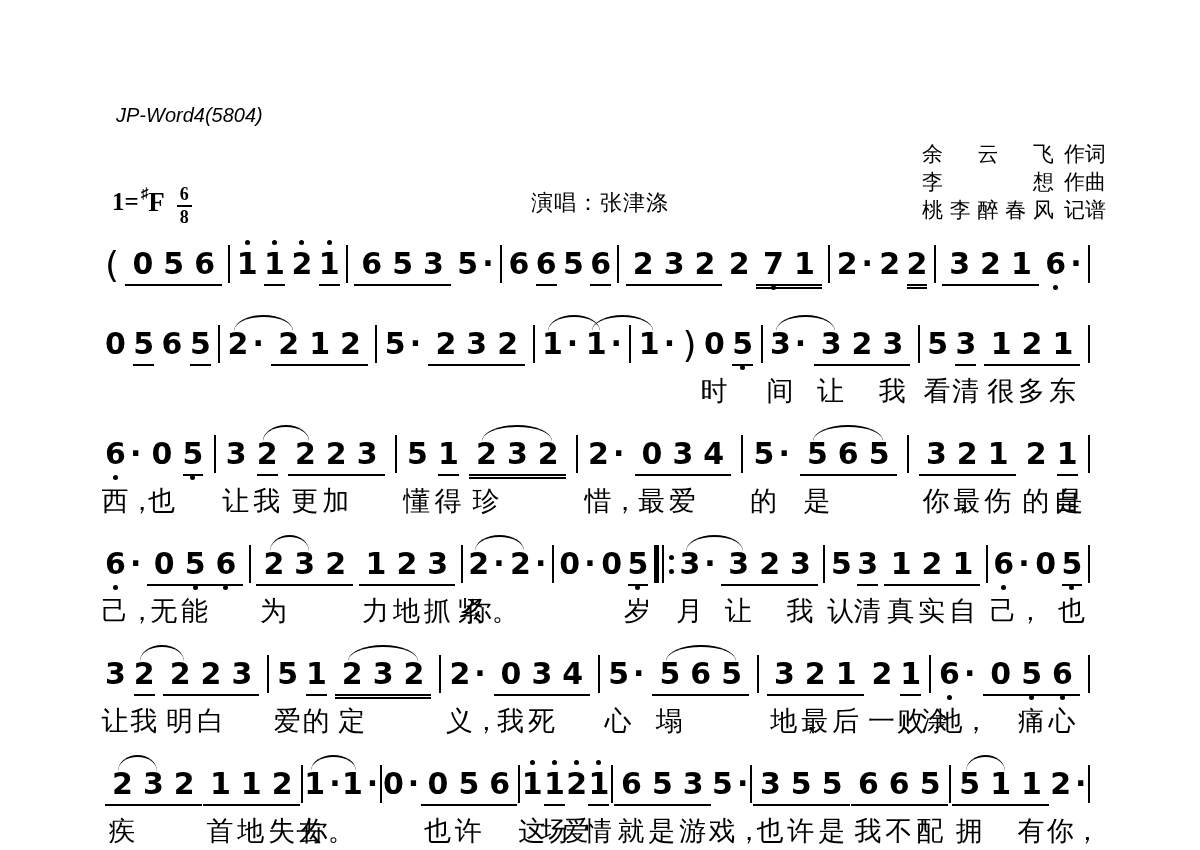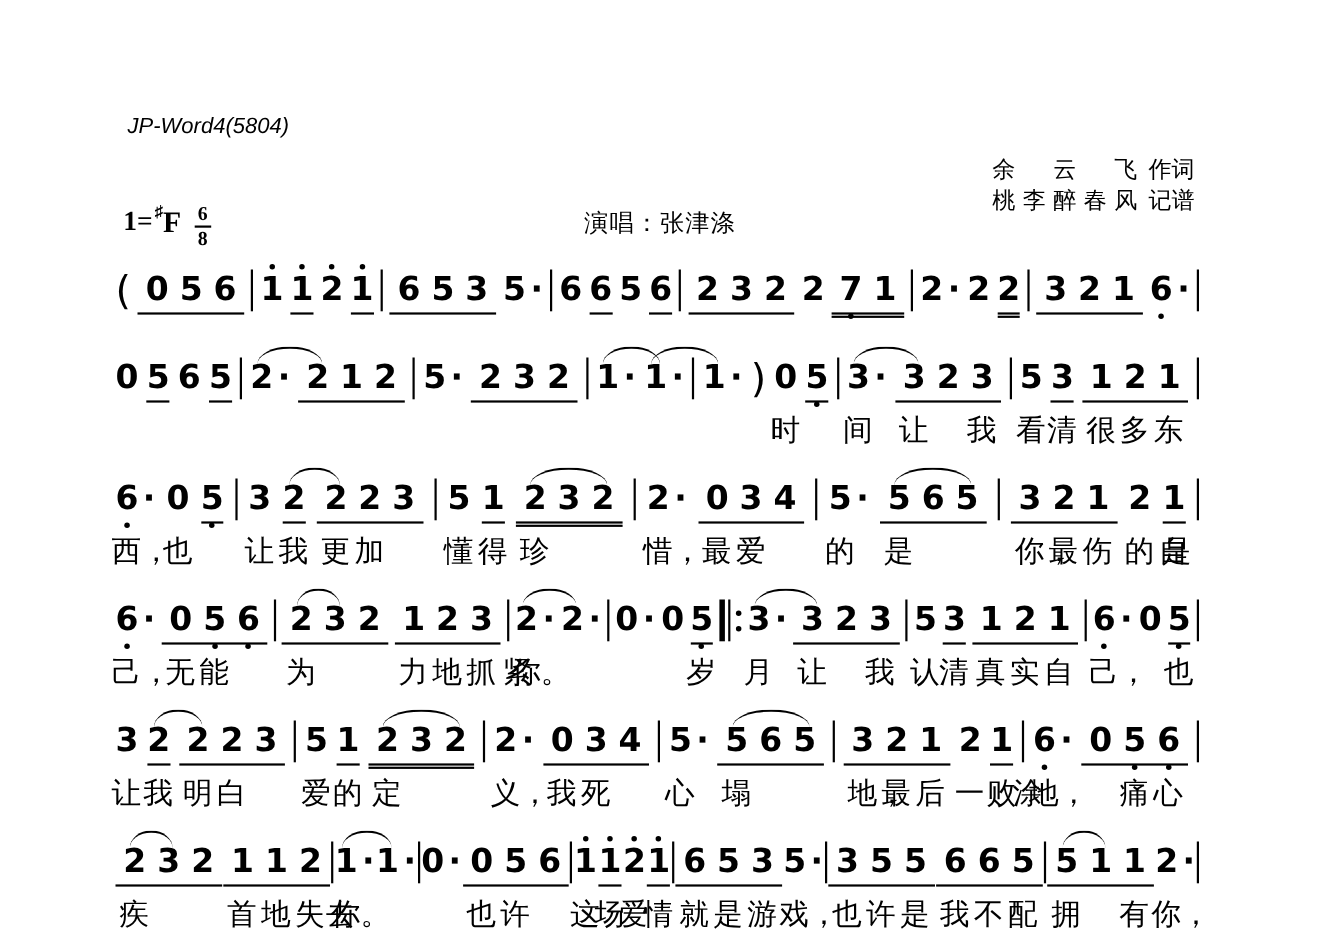--- a/index.html
+++ b/index.html
@@ -11,21 +11,21 @@
          font-size:46px;font-weight:bold;letter-spacing:2px;}
   .singer{position:absolute;left:0;right:0;top:188px;text-align:center;font-size:22px;letter-spacing:1px;}
   .keysig{position:absolute;left:112px;top:184px;display:flex;align-items:flex-start;font-weight:bold;}
   .key-prefix{font-size:25px;line-height:36px;}
   .acc{font-size:15px;line-height:15px;position:relative;top:2px;margin-left:2px;}
   .tonic{font-size:27px;line-height:36px;}
   .meter{display:inline-flex;flex-direction:column;align-items:center;margin-left:12px;
          font-size:18px;line-height:1.05;position:relative;top:1px;}
   .m-top{border-bottom:2px solid #000;padding:0 3px 1px;}
   .m-bot{padding-top:1px;}
-  .credits{position:absolute;right:114px;top:140px;font-size:21px;line-height:28px;}
+  .credits{position:absolute;right:94px;top:140px;font-size:21px;line-height:28px;}
   .credit-row{display:flex;justify-content:flex-end;}
   .c-name{display:inline-block;width:132px;text-align:justify;text-align-last:justify;}
   .c-role{display:inline-block;margin-left:10px;}
   #score{position:absolute;left:105px;top:247px;width:985px;}
   .system{position:relative;height:110px;}
   .system.nolyr{height:80px;}
   .notes-row{display:flex;justify-content:space-between;align-items:flex-start;position:relative;
              font-family:"DejaVu Sans","Liberation Sans",sans-serif;font-weight:bold;
              font-size:30px;line-height:34px;}
   .note{display:inline-flex;position:relative;}
@@ -68,20 +68,24 @@
       <span class="m-bot">8</span>
     </span>
   </div>
   <div class="singer">演唱：张津涤</div>
   <div class="credits">
     <div class="credit-row">
       <span class="c-name">余云飞</span>
       <span class="c-role">作词</span>
     </div>
     <div class="credit-row">
+      <span class="c-name">李想</span>
+      <span class="c-role">作曲</span>
+    </div>
+    <div class="credit-row">
       <span class="c-name">桃李醉春风</span>
       <span class="c-role">记谱</span>
     </div>
   </div>
   <div id="score">
       <div class="system nolyr">
         <div class="notes-row">
           <span class="paren">(</span>
           <span class="grp gu1">
             <span class="note">

